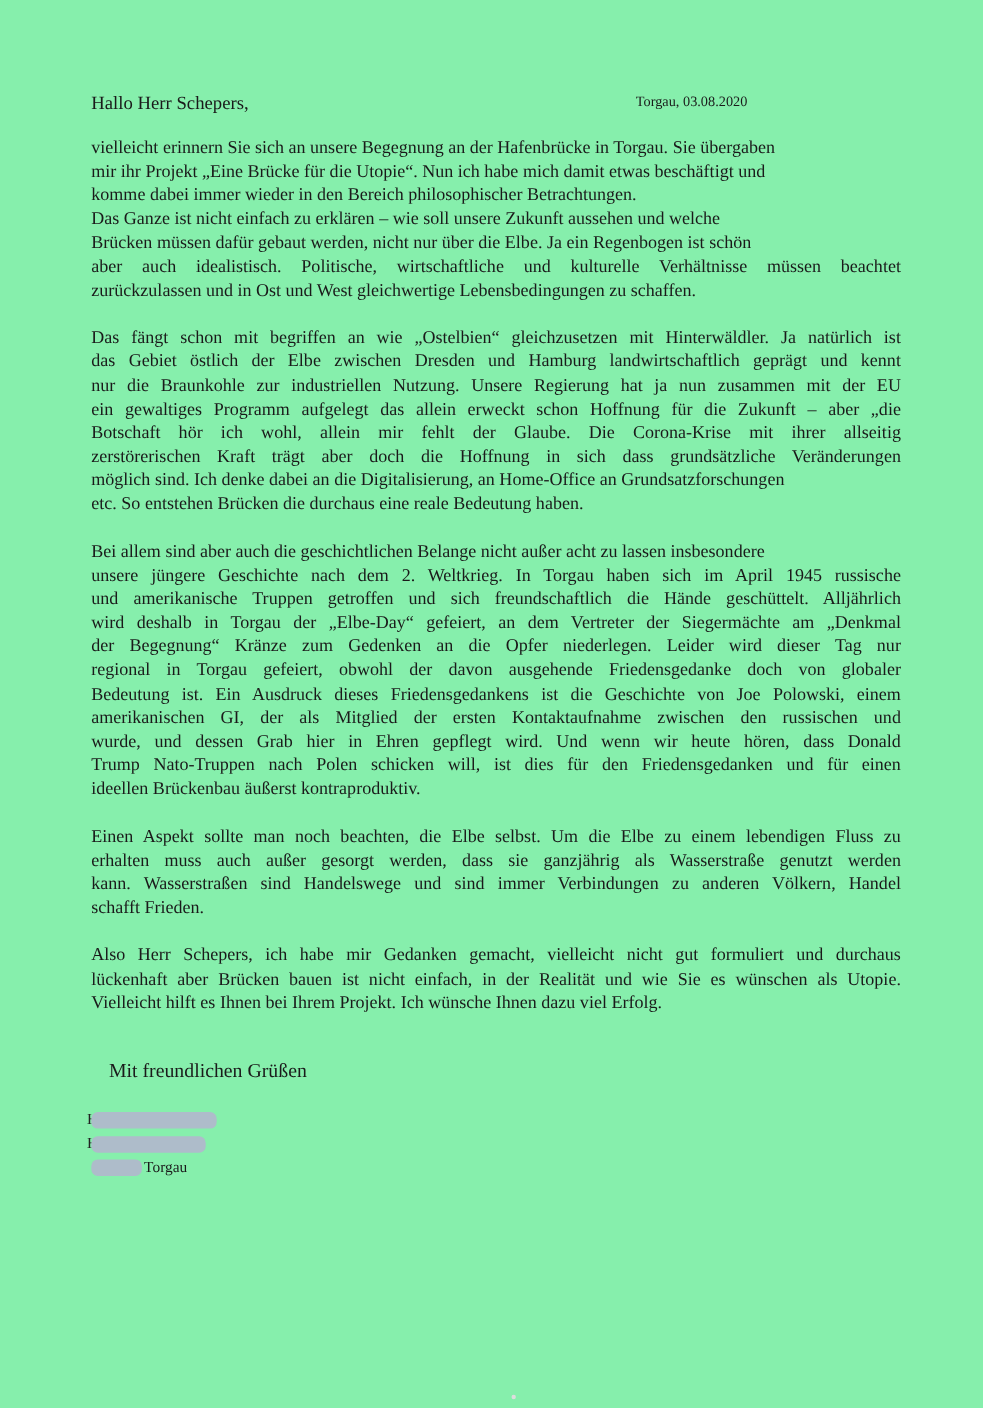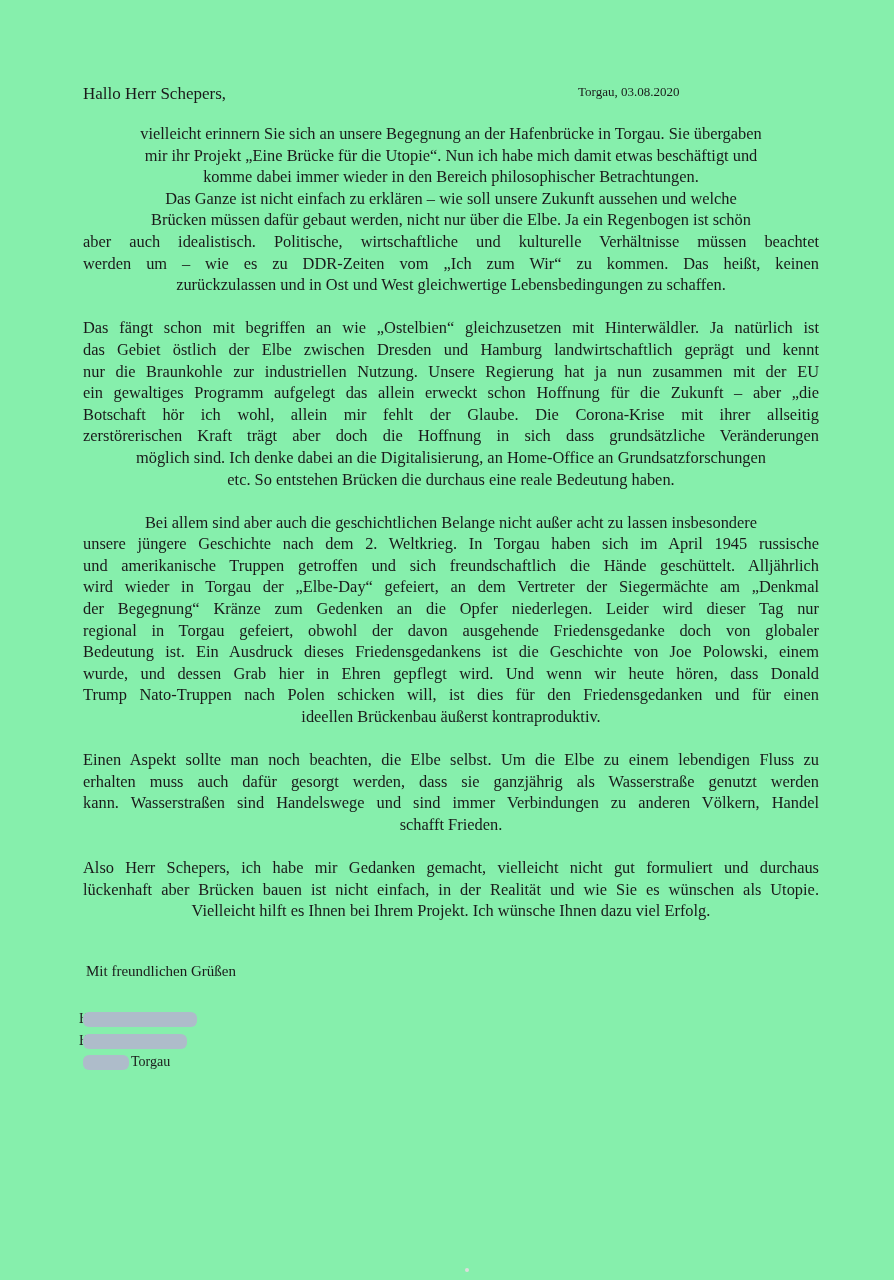--- a/index.html
+++ b/index.html
@@ -3,23 +3,23 @@
 <meta charset="utf-8">
 <style>
   html, body { margin: 0; padding: 0; background: #ffffff; }
   body { width: 894px; height: 1280px; position: relative; overflow: hidden;
          font-family: "Liberation Serif", "DejaVu Serif", serif; color: #1a1a1a; }
   .page { position: absolute; left: 0; top: 0; width: 894px; height: 1280px; background: #86efac; }
   .greeting { position: absolute; left: 83px; top: 84px; font-size: 17px; }
   .date { position: absolute; left: 578px; top: 84px; font-size: 13px; }
   .body-text { position: absolute; left: 83px; top: 123px; width: 736px; font-size: 16.4px; line-height: 21.6px; }
   .para { margin: 0 0 21.6px 0; }
-  .line { display: block; white-space: nowrap; text-align: center; }
+  .line { display: block; white-space: nowrap; }
   .line.j { text-align: justify; text-align-last: justify; white-space: normal; }
-  .closing { position: absolute; left: 86px; top: 963px; font-size: 15px; }
+  .closing { position: absolute; left: 99px; top: 963px; font-size: 18px; }
   .sender { position: absolute; left: 83px; top: 1008px; font-size: 14px; line-height: 21.5px; }
   .redact { position: relative; display: inline-block; background: #aebcca; border-radius: 6px; height: 15px; vertical-align: middle; }
   .r1 { width: 114px; }
   .r2 { width: 104px; }
   .r3 { width: 46px; margin-right: 2px; }
   .redact-row { height: 21.5px; position: relative; }
   .initial { position: absolute; left: -4px; top: 0; color: #222; }
   .scan-mark { position: absolute; left: 465px; top: 1268px; width: 4px; height: 4px; background: #ddd; border-radius: 2px; }
 </style>
 </head>
@@ -30,48 +30,48 @@
   <div class="date">Torgau, 03.08.2020</div>
 
   <div class="body-text" id="letter-body">
       <div class="para">
         <span class="line">vielleicht erinnern Sie sich an unsere Begegnung an der Hafenbrücke in Torgau. Sie übergaben</span>
         <span class="line">mir ihr Projekt „Eine Brücke für die Utopie“. Nun ich habe mich damit etwas beschäftigt und</span>
         <span class="line">komme dabei immer wieder in den Bereich philosophischer  Betrachtungen.</span>
         <span class="line">Das Ganze ist nicht einfach zu erklären – wie soll unsere Zukunft aussehen und  welche</span>
         <span class="line">Brücken müssen dafür gebaut werden, nicht nur über die Elbe. Ja ein Regenbogen ist schön</span>
         <span class="line j">aber auch idealistisch. Politische, wirtschaftliche und kulturelle Verhältnisse müssen beachtet</span>
-        <span class="line j">werden um – wie es zu DDR-Zeiten vom „Ich zum Wir“ zu kommen. Das heißt, keinen</span>
         <span class="line">zurückzulassen und in Ost und West gleichwertige Lebensbedingungen zu schaffen.</span>
       </div>
       <div class="para">
         <span class="line j">Das fängt schon mit begriffen an wie „Ostelbien“ gleichzusetzen mit Hinterwäldler. Ja natürlich ist</span>
         <span class="line j">das Gebiet östlich der Elbe zwischen Dresden und Hamburg landwirtschaftlich geprägt und kennt</span>
         <span class="line j">nur die Braunkohle zur industriellen Nutzung. Unsere Regierung hat ja nun zusammen mit der EU</span>
         <span class="line j">ein gewaltiges Programm aufgelegt das allein erweckt schon Hoffnung für die Zukunft – aber „die</span>
         <span class="line j">Botschaft hör ich wohl, allein mir fehlt der Glaube. Die Corona-Krise mit ihrer allseitig</span>
         <span class="line j">zerstörerischen Kraft trägt aber doch die Hoffnung in sich dass grundsätzliche Veränderungen</span>
         <span class="line">möglich sind. Ich denke dabei an die Digitalisierung, an Home-Office an Grundsatzforschungen</span>
         <span class="line">etc. So entstehen  Brücken die durchaus eine reale Bedeutung haben.</span>
       </div>
       <div class="para">
         <span class="line">Bei allem sind aber auch die geschichtlichen Belange nicht außer acht zu lassen insbesondere</span>
         <span class="line j">unsere jüngere Geschichte nach dem 2. Weltkrieg. In Torgau haben sich im April 1945 russische</span>
         <span class="line j">und amerikanische Truppen getroffen und sich freundschaftlich die Hände geschüttelt. Alljährlich</span>
-        <span class="line j">wird wieder in Torgau der „Elbe-Day“ gefeiert, an dem Vertreter der Siegermächte am „Denkmal</span>
+        <span class="line j">wird deshalb in Torgau der „Elbe-Day“ gefeiert, an dem Vertreter der Siegermächte am „Denkmal</span>
         <span class="line j">der Begegnung“ Kränze zum Gedenken an die Opfer niederlegen. Leider wird dieser Tag nur</span>
         <span class="line j">regional in Torgau gefeiert, obwohl der davon ausgehende Friedensgedanke doch von globaler</span>
         <span class="line j">Bedeutung ist. Ein Ausdruck dieses Friedensgedankens ist die Geschichte von Joe Polowski, einem</span>
+        <span class="line j">amerikanischen GI, der als Mitglied der ersten Kontaktaufnahme zwischen den russischen und</span>
         <span class="line j">wurde, und dessen Grab hier in Ehren gepflegt wird. Und wenn wir heute hören, dass Donald</span>
         <span class="line j">Trump Nato-Truppen nach Polen schicken will, ist dies für den Friedensgedanken und für einen</span>
         <span class="line">ideellen Brückenbau äußerst kontraproduktiv.</span>
       </div>
       <div class="para">
         <span class="line j">Einen Aspekt sollte man noch beachten, die Elbe selbst. Um die Elbe zu einem lebendigen Fluss zu</span>
-        <span class="line j">erhalten muss auch dafür gesorgt  werden, dass sie ganzjährig als Wasserstraße genutzt werden</span>
+        <span class="line j">erhalten muss auch außer gesorgt  werden, dass sie ganzjährig als Wasserstraße genutzt werden</span>
         <span class="line j">kann. Wasserstraßen sind Handelswege und sind immer Verbindungen zu anderen Völkern, Handel</span>
         <span class="line">schafft Frieden.</span>
       </div>
       <div class="para">
         <span class="line j">Also Herr Schepers, ich habe mir Gedanken gemacht, vielleicht nicht gut  formuliert und durchaus</span>
         <span class="line j">lückenhaft aber Brücken bauen ist nicht einfach, in der Realität und wie Sie es wünschen als Utopie.</span>
         <span class="line">Vielleicht hilft es Ihnen bei Ihrem Projekt. Ich wünsche Ihnen dazu viel Erfolg.</span>
       </div>
     </div>
 

